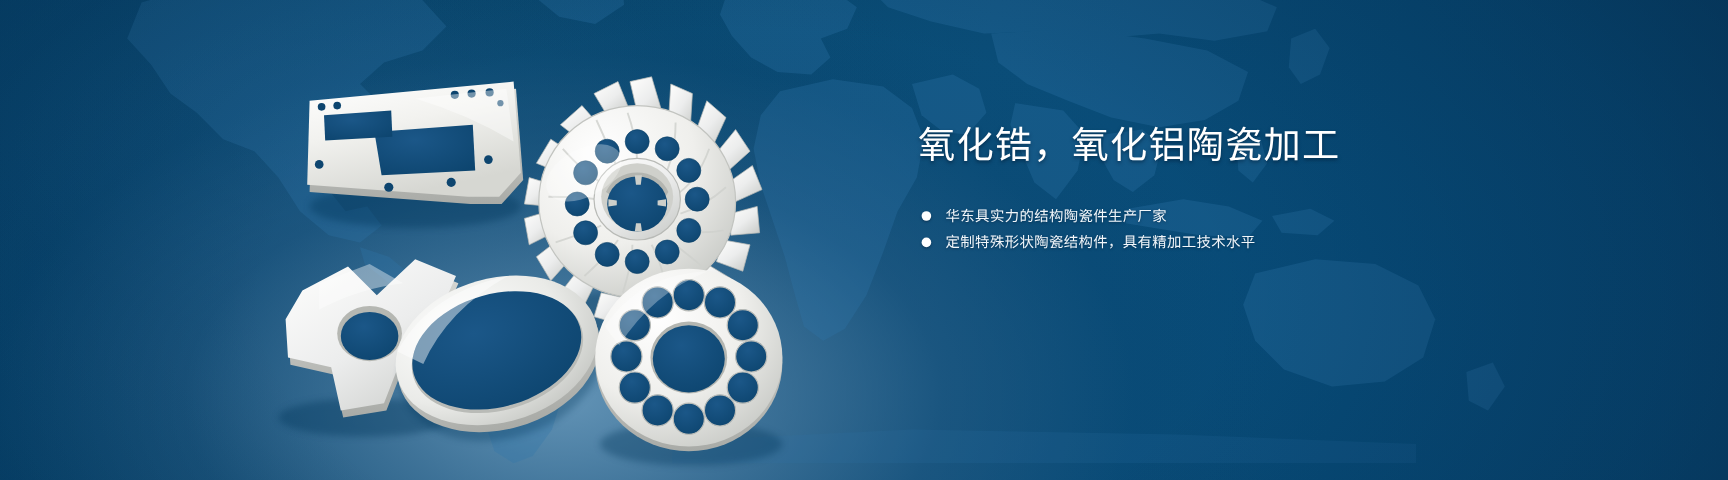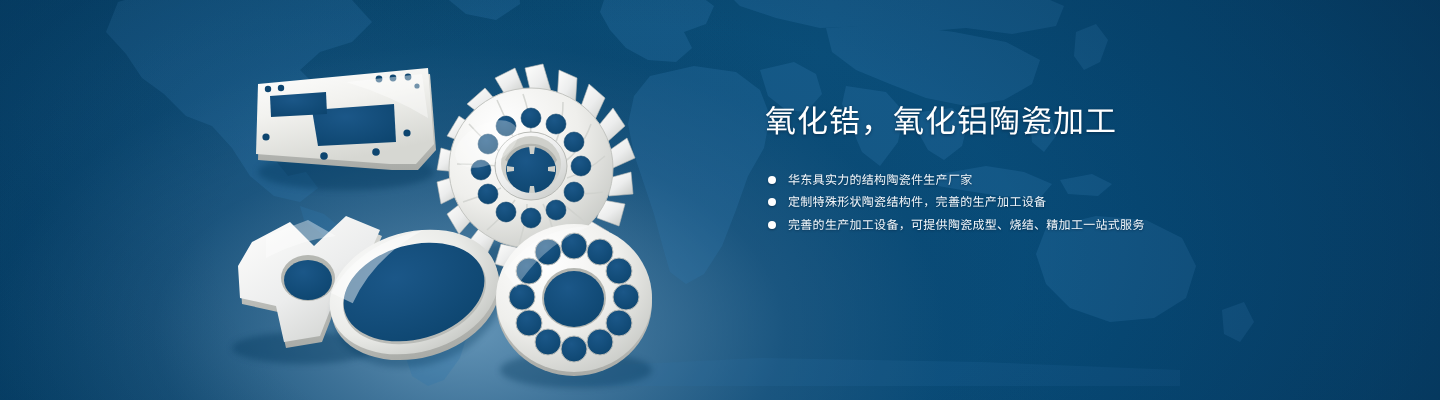--- a/index.html
+++ b/index.html
@@ -345,22 +345,18 @@
   <div class="copy">
     <h1 class="headline">氧化锆，氧化铝陶瓷加工</h1>
 
     <ul class="bullets">
       <li class="bullet">
         <span class="bullet-dot"></span>
         <span class="bullet-text">华东具实力的结构陶瓷件生产厂家</span>
       </li>
       <li class="bullet">
         <span class="bullet-dot"></span>
-        <span class="bullet-text">定制特殊形状陶瓷结构件，完善的生产加工设备</span>
-      </li>
-      <li class="bullet">
-        <span class="bullet-dot"></span>
-        <span class="bullet-text">完善的生产加工设备，可提供陶瓷成型、烧结、精加工一站式服务</span>
+        <span class="bullet-text">定制特殊形状陶瓷结构件，具有精加工技术水平</span>
       </li>
     </ul>
   </div>
 
 </div>
 
 </body></html>

